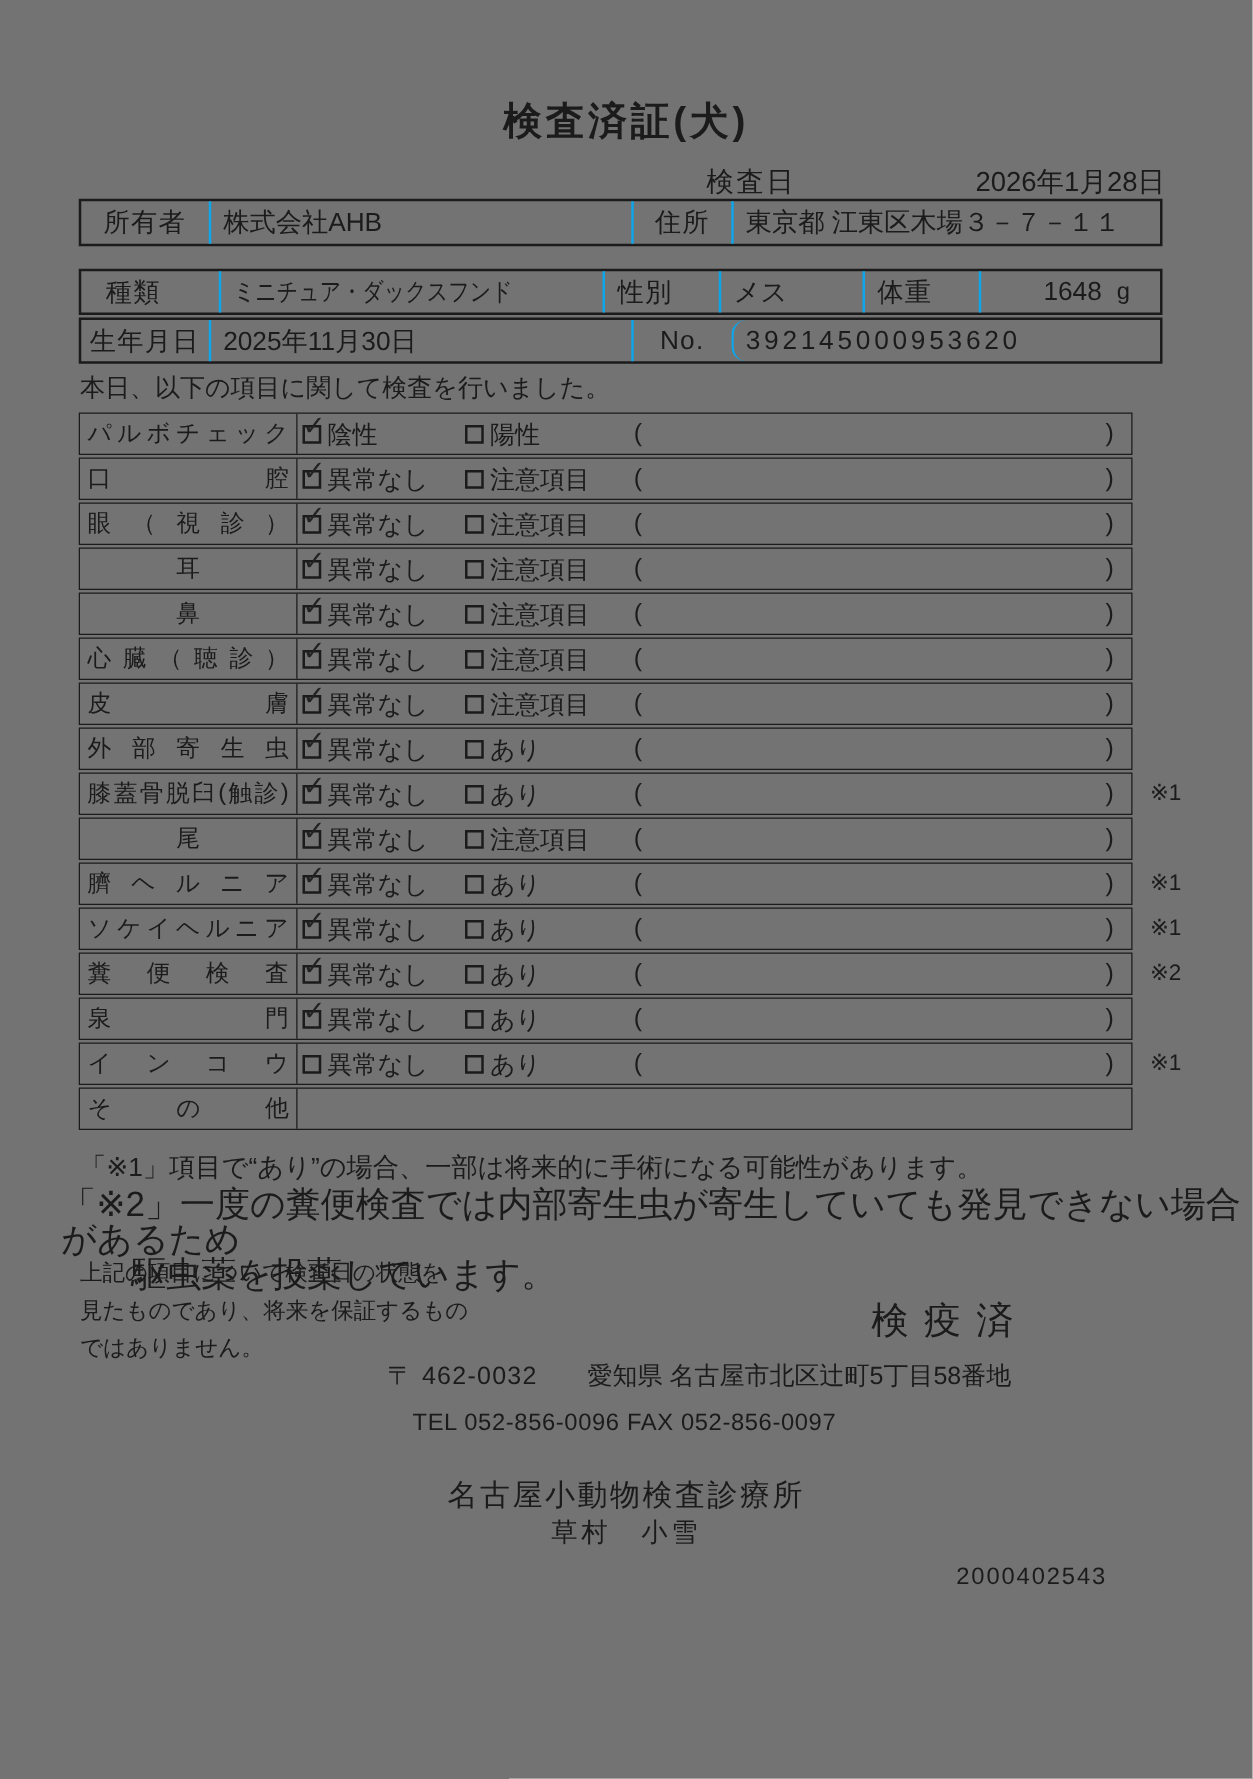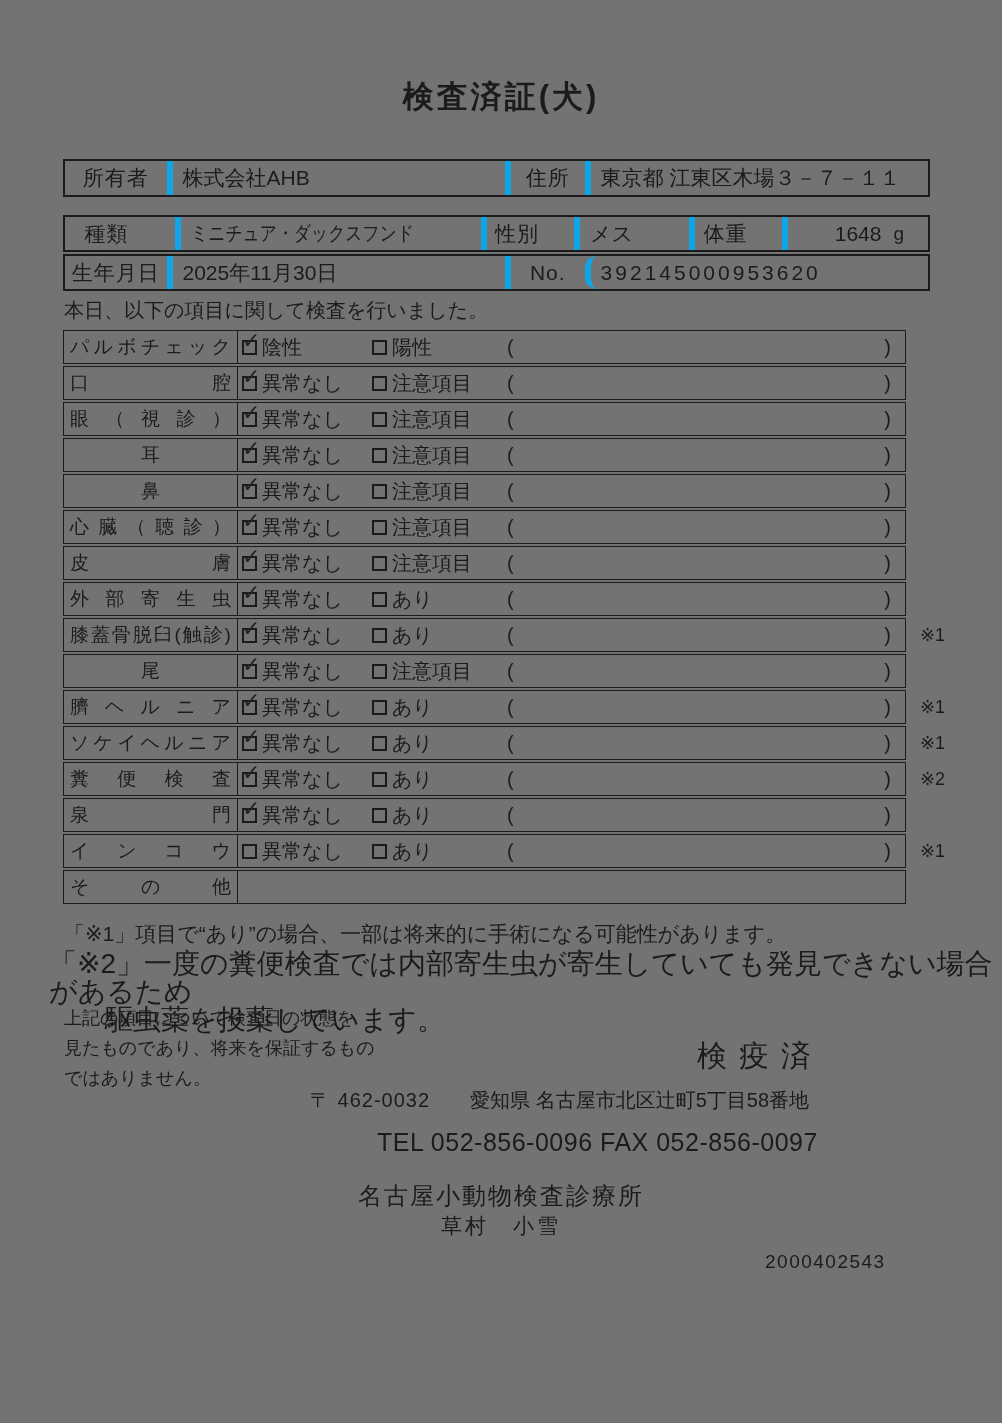--- a/index.html
+++ b/index.html
@@ -8,21 +8,21 @@
   .sheet { position:relative; width:1002px; height:1423px; background:#737373; margin:0 auto; overflow:hidden; }
 
   .title { position:absolute; top:76px; left:0; width:100%; text-align:center;
            font-size:31px; font-weight:bold; letter-spacing:3px; }
 
   .exam-date-row { position:absolute; top:131px; left:0; width:100%; height:28px; font-size:22px; }
   .exam-date-label { position:absolute; left:565px; top:0; letter-spacing:2px; }
   .exam-date-value { position:absolute; right:70px; top:0; }
 
   .tbl { position:absolute; left:63px; width:867px; display:flex; border:2px solid #1b1b1b; background:transparent; }
-  .tbl .cell { border-left:6px solid #0ea5e9; display:flex; align-items:center; font-size:21px; overflow:hidden; white-space:nowrap; }
+  .tbl .cell { border-left:2px solid #0ea5e9; display:flex; align-items:center; font-size:21px; overflow:hidden; white-space:nowrap; }
   .tbl .cell:first-child { border-left:none; }
   .cell.lab { justify-content:center; letter-spacing:1px; }
   .cell.val { padding-left:10px; }
 
   .owner-tbl { top:159px; height:38px; }
   .pet-tbl-a { top:215px; height:37px;gap:27px; }
   .pet-tbl-b { top:254px; height:37px; }
   .w102 { width:102px; } .w340 { width:340px; } .w80 { width:80px; }
   .w95 { width:105px; } .w170 { width:170px; } .w345 { width:345px; }
   .breed-val { transform:scaleX(0.84); transform-origin:left center; font-size:20px; }
@@ -52,32 +52,36 @@
 
   .footnote-1 { position:absolute; top:920px; left:64px; font-size:21px; }
   .footnote-2 { position:absolute; top:950px; left:49px; font-size:28px; line-height:28px; white-space:pre-line; }
 
   .disclaimer { position:absolute; top:1003px; left:64px; font-size:18px; line-height:30px; white-space:pre-line;font-family:Liberation Serif, serif; }
   .stamp { position:absolute; top:1036px; left:697px; font-size:30px; letter-spacing:12px; white-space:nowrap; }
 
   .postal-row { position:absolute; top:1087px; left:310px; font-size:20px; display:flex; }
   .postal { letter-spacing:1px; }
   .clinic-address { margin-left:40px; }
-  .tel-row { position:absolute; top:1128px; left:330px; font-size:25px; letter-spacing:0.5px;margin-left:47px; }
+  .tel-row { position:absolute; top:1128px; left:330px; font-size:19px; letter-spacing:0.5px; }
   .clinic-name { position:absolute; top:1180px; left:0; width:100%; text-align:center; font-size:24px; letter-spacing:2px; }
   .vet-name { position:absolute; top:1212px; left:0; width:100%; text-align:center; font-size:21px; letter-spacing:3px; }
   .serial { position:absolute; top:1251px; left:765px; font-size:19px; letter-spacing:1.5px; }
 </style>
 </head>
 <body>
 
 <div class="sheet">
 
   <div class="title">検査済証(犬)</div>
 
+  <div class="exam-date-row">
+    <span class="exam-date-label">検査日</span>
+    <span class="exam-date-value">2026年1月28日</span>
+  </div>
 
   <div class="tbl owner-tbl">
     <div class="cell lab w102">所有者</div>
     <div class="cell val w340">株式会社AHB</div>
     <div class="cell lab w80">住所</div>
     <div class="cell val w345">東京都 江東区木場３－７－１１</div>
   </div>
 
   <div class="tbl pet-tbl-a">
     <div class="cell lab w102">種類</div>

